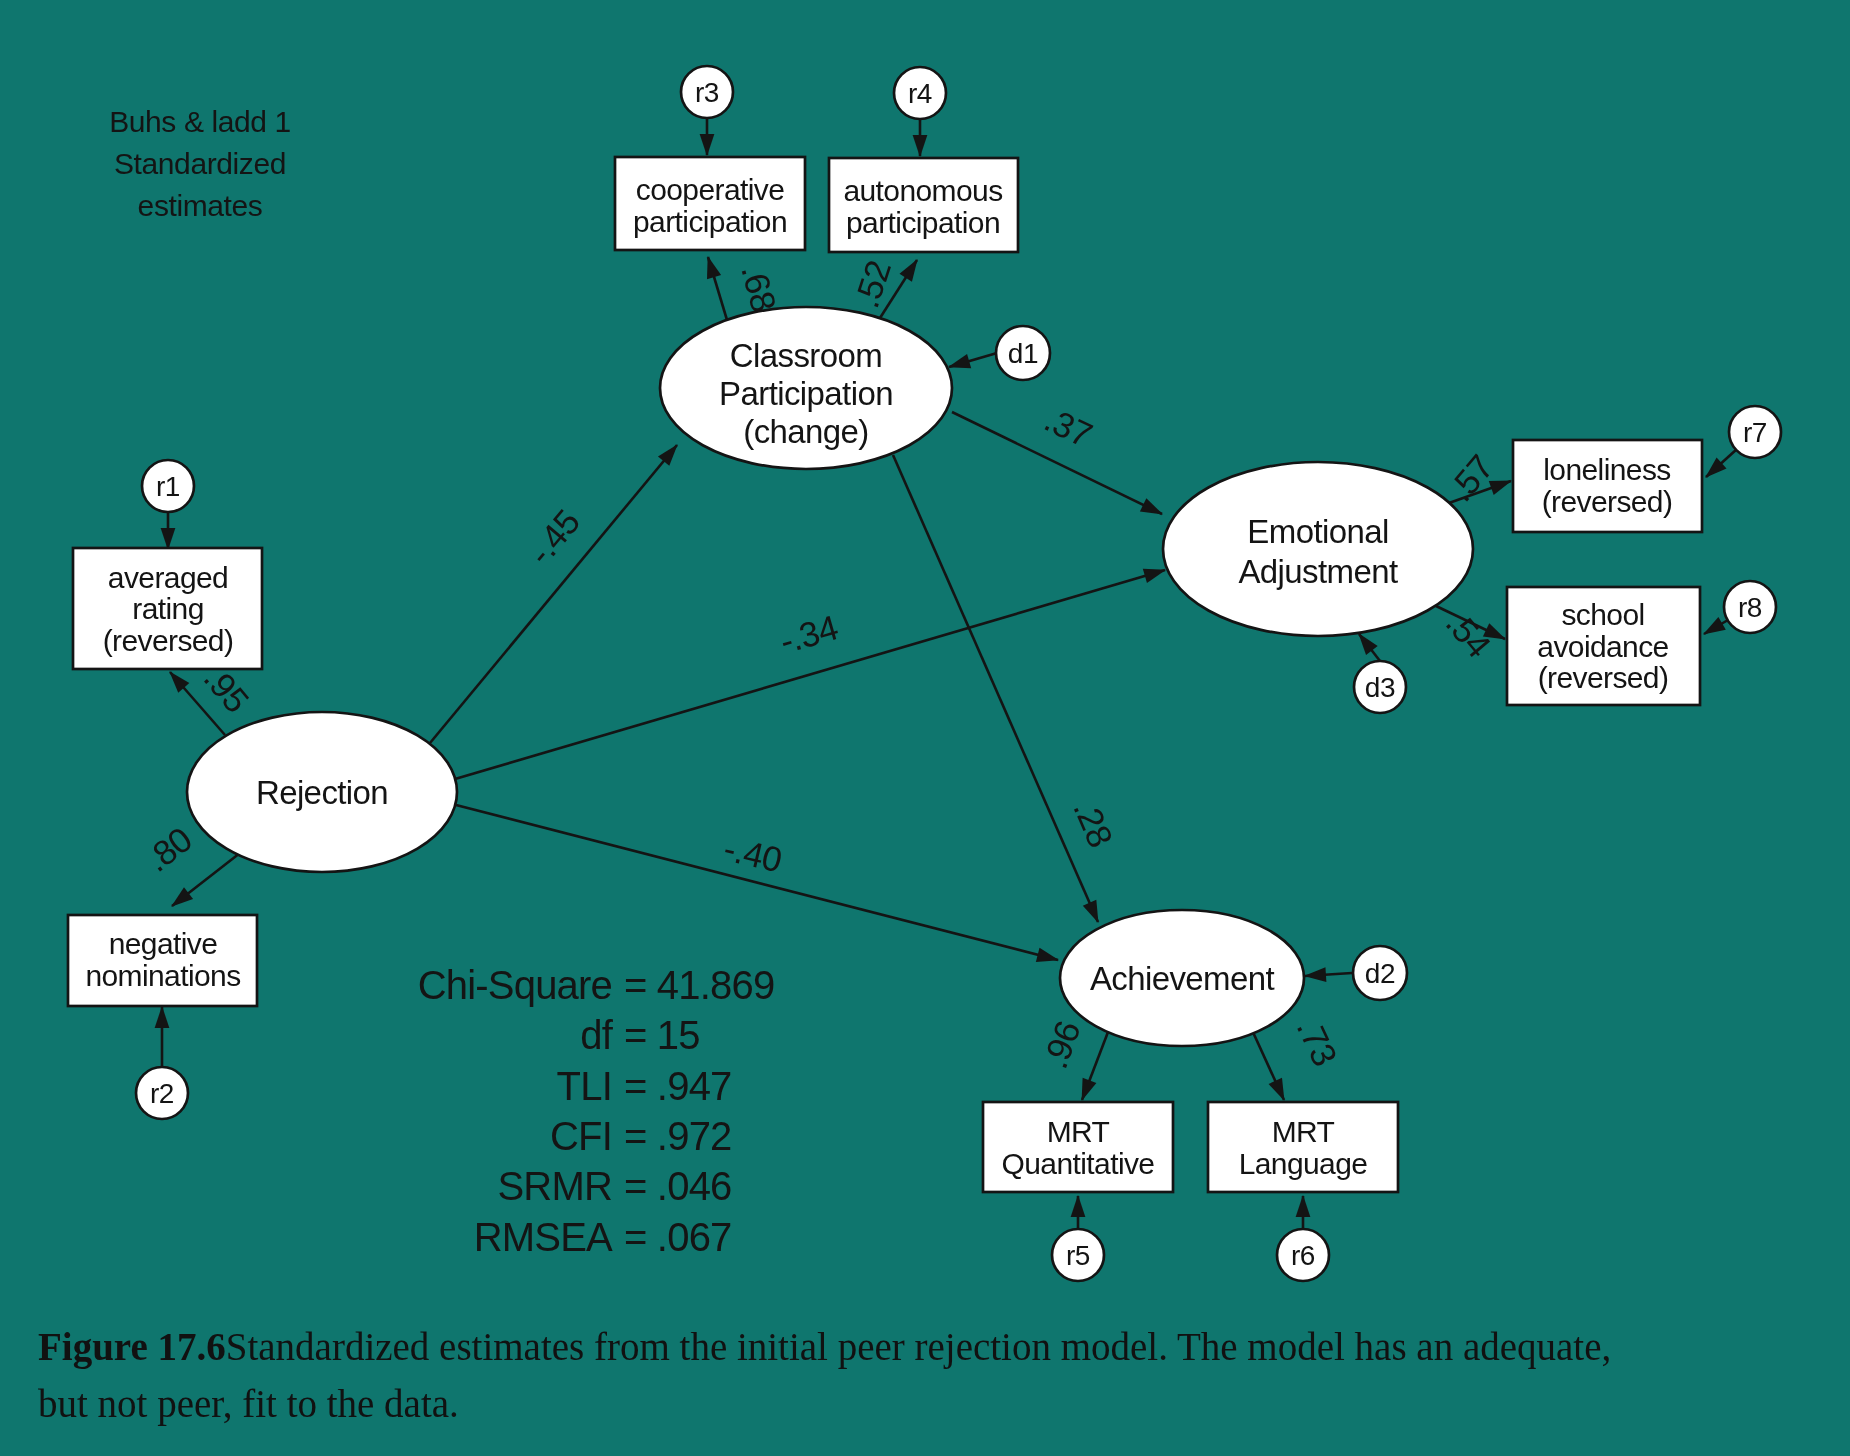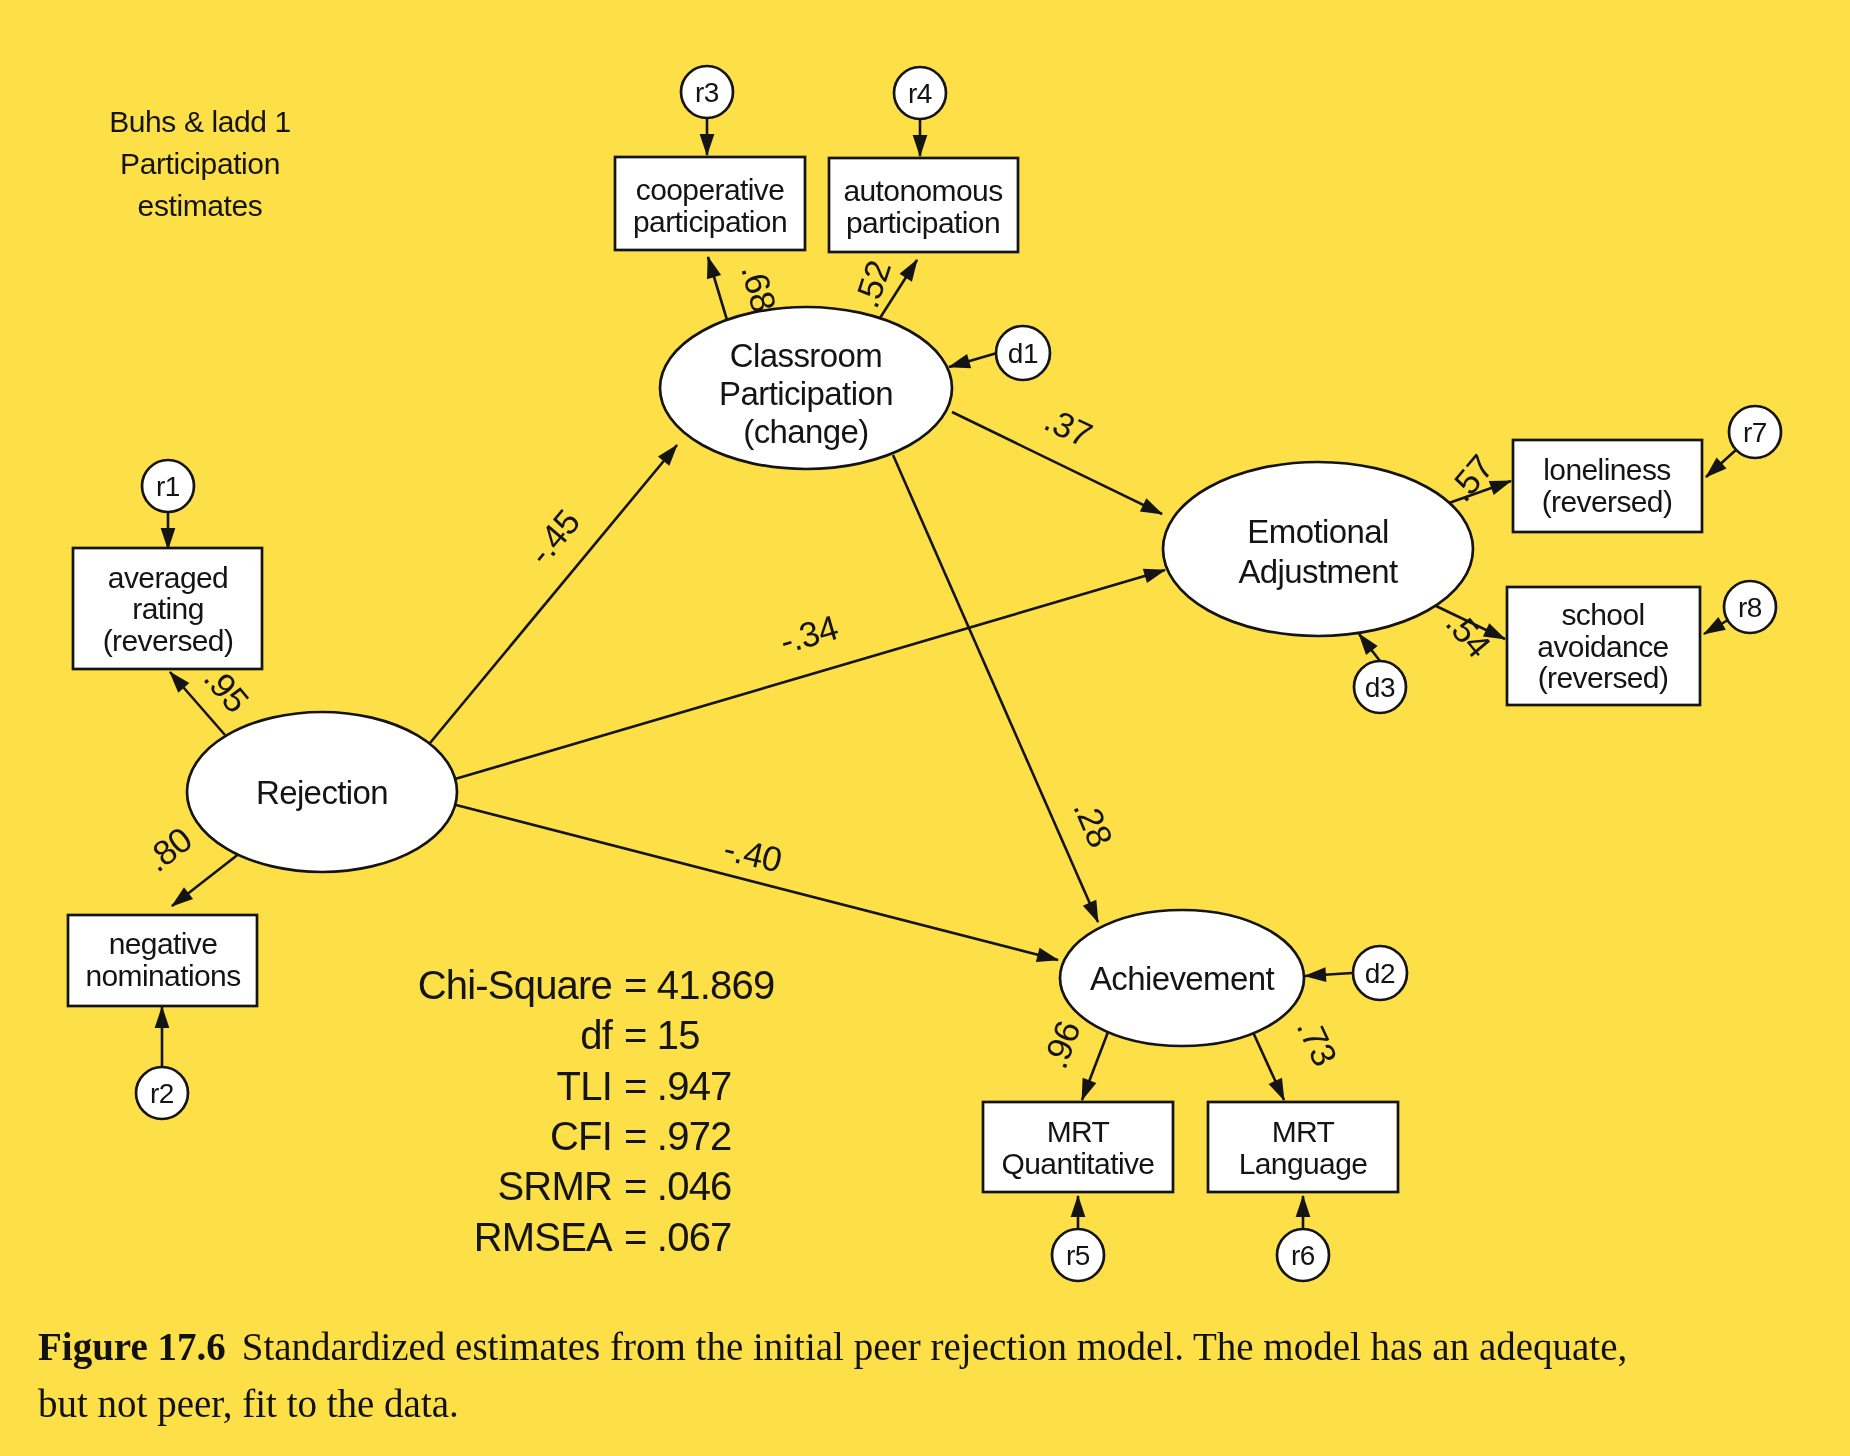--- a/index.html
+++ b/index.html
@@ -1,41 +1,41 @@
 <!DOCTYPE html>
 <html><head>
 <meta charset="utf-8">
 <style>
   html,body{margin:0;padding:0;background:#ffffff;}
-  #stage{position:relative;width:1850px;height:1456px;background:#fde047;overflow:hidden;
+  #stage{position:relative;width:1850px;height:1456px;background:#0f766e;overflow:hidden;
          font-family:"Liberation Sans",sans-serif;color:#141414;}
   #diagram{position:absolute;left:0;top:0;}
   .edge{stroke:#141414;stroke-width:2.6;fill:none;marker-end:url(#ah);}
   .shape{stroke:#141414;stroke-width:2.7;fill:#ffffff;}
   text{fill:#141414;font-family:"Liberation Sans",sans-serif;}
   .ntext{font-size:33px;text-anchor:middle;letter-spacing:-0.6px;}
   .rtext{font-size:30px;text-anchor:middle;letter-spacing:-0.6px;}
   .etext{font-size:28px;text-anchor:middle;letter-spacing:-0.4px;}
   .coef{font-size:35px;text-anchor:middle;letter-spacing:-0.6px;}
   .stat{font-size:40px;letter-spacing:-0.8px;}
   .stat-l{text-anchor:end;}
   #model-title{position:absolute;left:55px;top:101px;width:290px;text-align:center;
                font-size:30px;line-height:42px;letter-spacing:-0.4px;}
   #caption{position:absolute;left:38px;top:1318px;width:1796px;
            font-family:"Liberation Serif",serif;font-size:39px;line-height:57px;color:#111;}
-  .cap-label{font-weight:bold;margin-right:16px;}
+  .cap-label{font-weight:bold;margin-right:0;}
 </style>
 </head>
 <body>
 
 <div id="stage">
 
   <div id="model-title">
     <div>Buhs &amp; ladd 1</div>
-    <div>Participation estimates</div>
+    <div>Standardized estimates</div>
   </div>
 
   <svg id="diagram" width="1850" height="1456" viewBox="0 0 1850 1456">
     <defs>
       <marker id="ah" viewBox="0 0 12 9" refX="11.4" refY="4.5" markerWidth="23" markerHeight="17" orient="auto" markerUnits="userSpaceOnUse">
         <path d="M0.3,0.6 L12,4.5 L0.3,8.4 Z" fill="#141414"></path>
       </marker>
     </defs>
 
     <path class="edge" d="M168,512 L168,549"></path>

